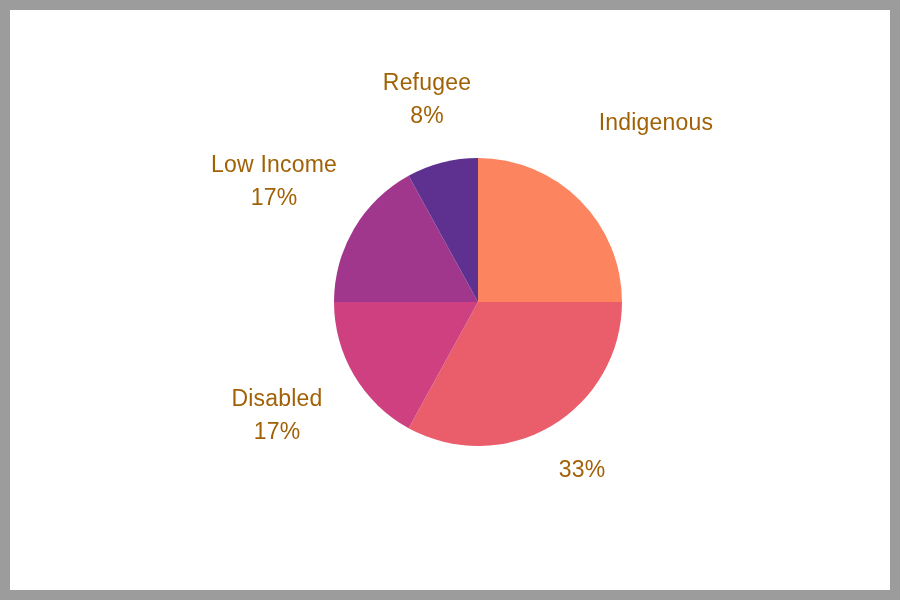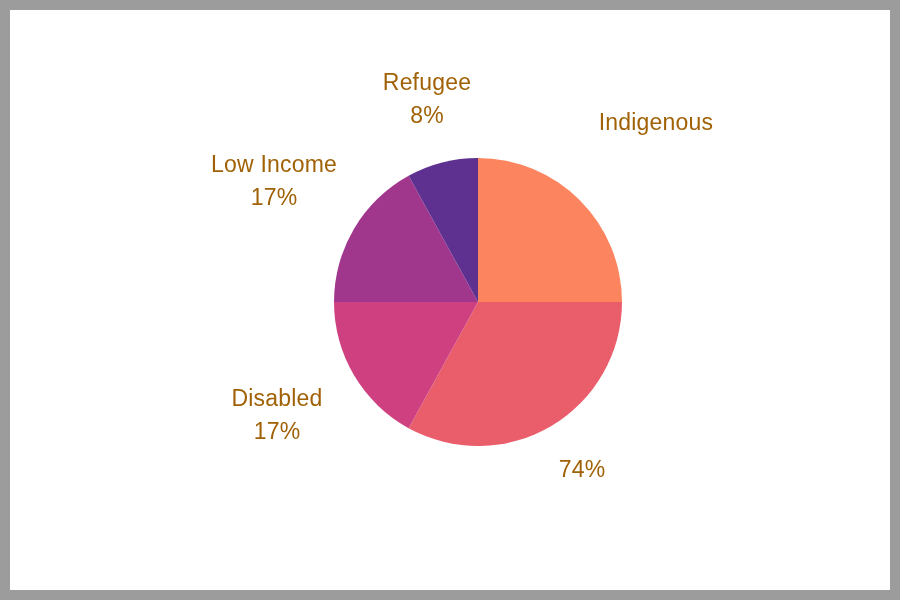--- a/index.html
+++ b/index.html
@@ -94,17 +94,17 @@
       <span class="label-name">Low Income</span>
       <span class="label-value">17%</span>
     </div>
 
     <div class="slice-label" id="label-disabled">
       <span class="label-name">Disabled</span>
       <span class="label-value">17%</span>
     </div>
 
     <div class="slice-label" id="label-women">
-      <span class="label-value">74%</span>
+      <span class="label-value">33%</span>
     </div>
 
   </div>
 </div>
 
 </body></html>

